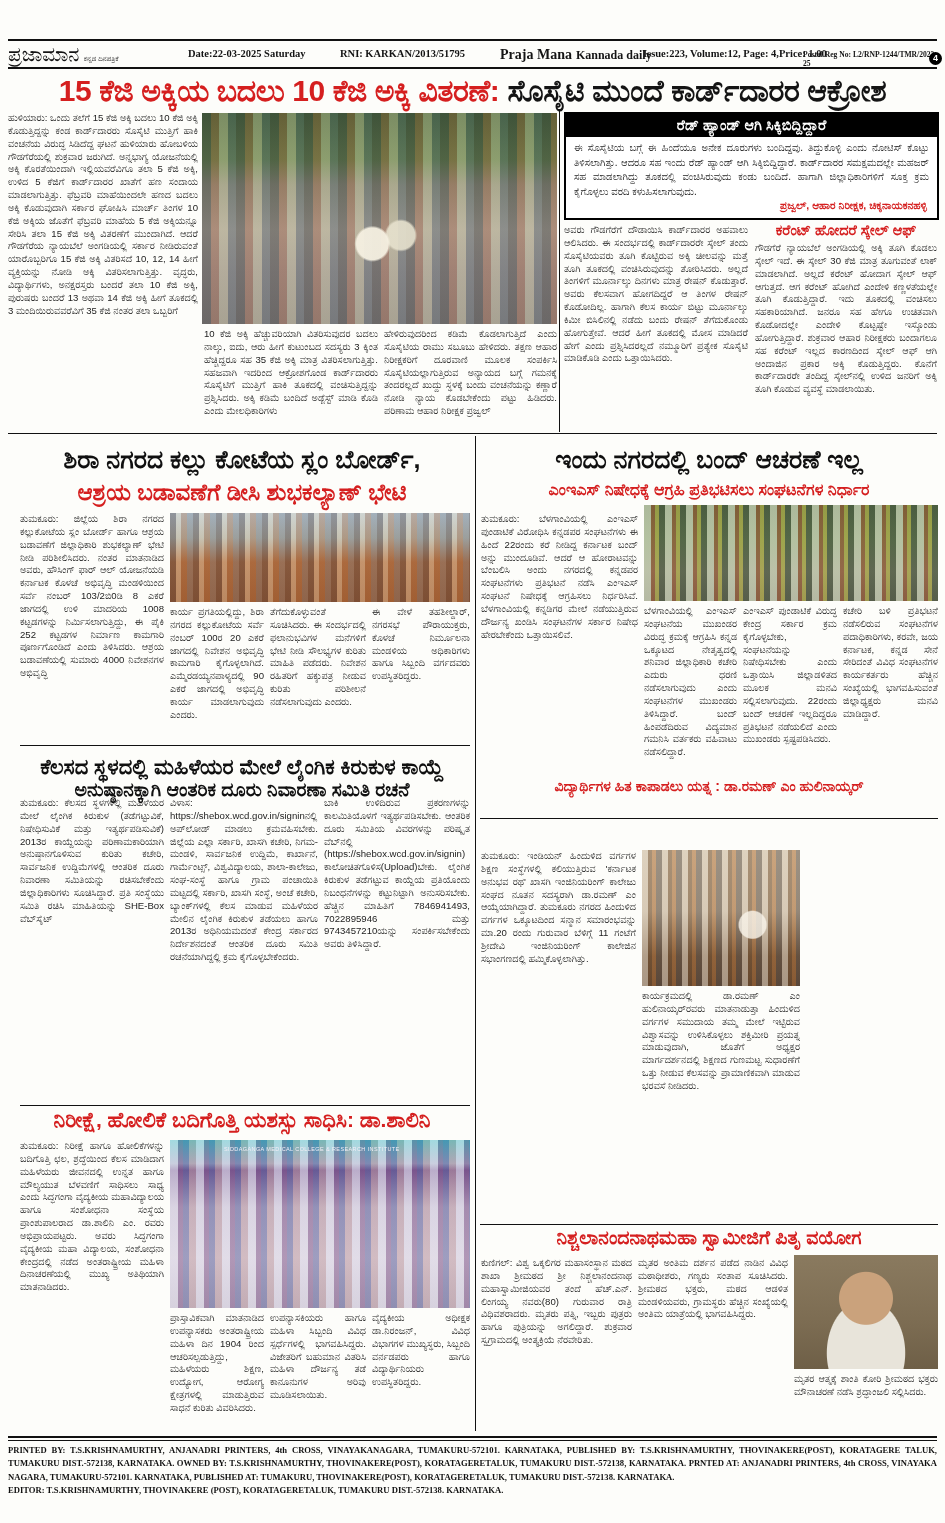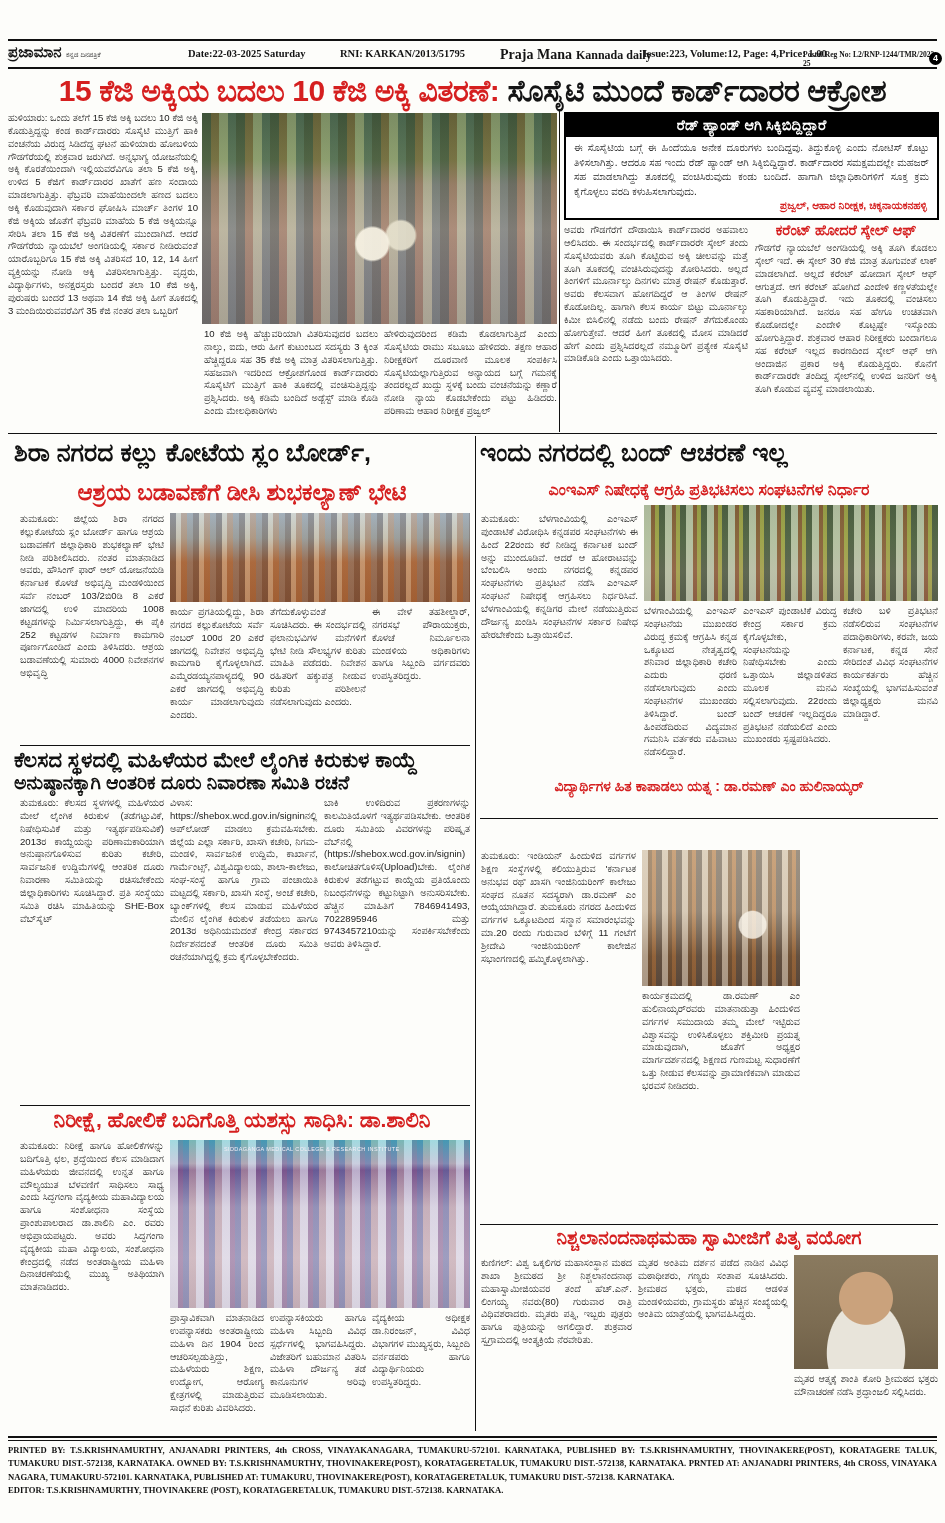--- a/index.html
+++ b/index.html
@@ -2,21 +2,21 @@
 <html><head>
 <meta charset="utf-8">
 <style>
   html,body{margin:0;padding:0;background:#e8e8e4;}
   .page{position:relative;width:945px;height:1523px;margin:0 auto;background:#fdfdfa;
         font-family:"Liberation Sans","DejaVu Sans",sans-serif;color:#141414;overflow:hidden;}
   .abs{position:absolute;}
   .kn{font-size:9.6px;line-height:1.34;text-align:justify;overflow:hidden;color:#1c1c1c;}
   .rule{background:#111;}
   .headline-main{font-size:30px;font-weight:bold;letter-spacing:-0.4px;text-align:center;white-space:nowrap;}
-  .headline-sec{font-size:25px;font-weight:bold;white-space:nowrap;color:#101010;}
+  .headline-sec{font-size:25px;font-weight:bold;text-align:center;white-space:nowrap;color:#101010;margin-top:7px;}
   .subhead-red{font-weight:bold;text-align:center;white-space:nowrap;}
   .red{color:#d51f1f;}
   .photo{background-color:#9aa08a;}
   .mast-bold{font-weight:bold;font-size:10.5px;font-family:"Liberation Serif",serif;}
   .footer-text{font-family:"Liberation Serif",serif;font-weight:bold;font-size:8.6px;line-height:1.55;text-align:justify;color:#111;}
   .boxed{border:2px solid #000;background:#fff;}
   .box-title{background:#000;color:#fff;font-weight:bold;font-size:14.5px;text-align:center;padding:3px 0;}
   .box-body{font-size:10px;line-height:1.45;text-align:justify;padding:4px 8px 0 8px;color:#1c1c1c;}
   .box-byline{color:#d51f1f;font-weight:bold;font-size:10.5px;text-align:right;padding:2px 10px 0 0;}
   .circle-num{display:inline-block;width:13px;height:13px;border-radius:50%;background:#000;color:#fff;
@@ -25,21 +25,21 @@
                white-space:nowrap;overflow:hidden;}
 </style>
 </head>
 <body>
 
 <div class="page">
 
   <div class="abs rule" style="left:8px;top:39px;width:929px;height:1.5px"></div>
   <div class="abs" style="left:8px;top:43px;width:929px;height:24px">
     <div class="abs" style="left:0;top:0">
-      <span style="font-weight:bold;font-size:15px;font-family:'Liberation Serif',serif;">ಪ್ರಜಾಮಾನ</span>
+      <span style="font-weight:normal;font-size:20px;font-family:'Liberation Serif',serif;">ಪ್ರಜಾಮಾನ</span>
       <span style="font-size:7px;">ಕನ್ನಡ ದಿನಪತ್ರಿಕೆ</span>
     </div>
     <div class="abs mast-bold" style="left:180px;top:5px">Date:22-03-2025 Saturday</div>
     <div class="abs mast-bold" style="left:332px;top:5px">RNI: KARKAN/2013/51795</div>
     <div class="abs" style="left:492px;top:2px;font-family:'Liberation Serif',serif;">
       <span style="font-size:14px;font-weight:bold;margin-top:42px;">Praja Mana</span>
       <span style="font-size:12px;font-weight:bold;">Kannada daily</span>
     </div>
     <div class="abs mast-bold" style="left:635px;top:5px">Issue:223, Volume:12, Page: 4,Price: 1.00</div>
     <div class="abs" style="left:795px;top:7px;font-size:7.6px;font-weight:bold;font-family:'Liberation Serif',serif;">Postal Reg No: L2/RNP-1244/TMR/2023-25</div>

